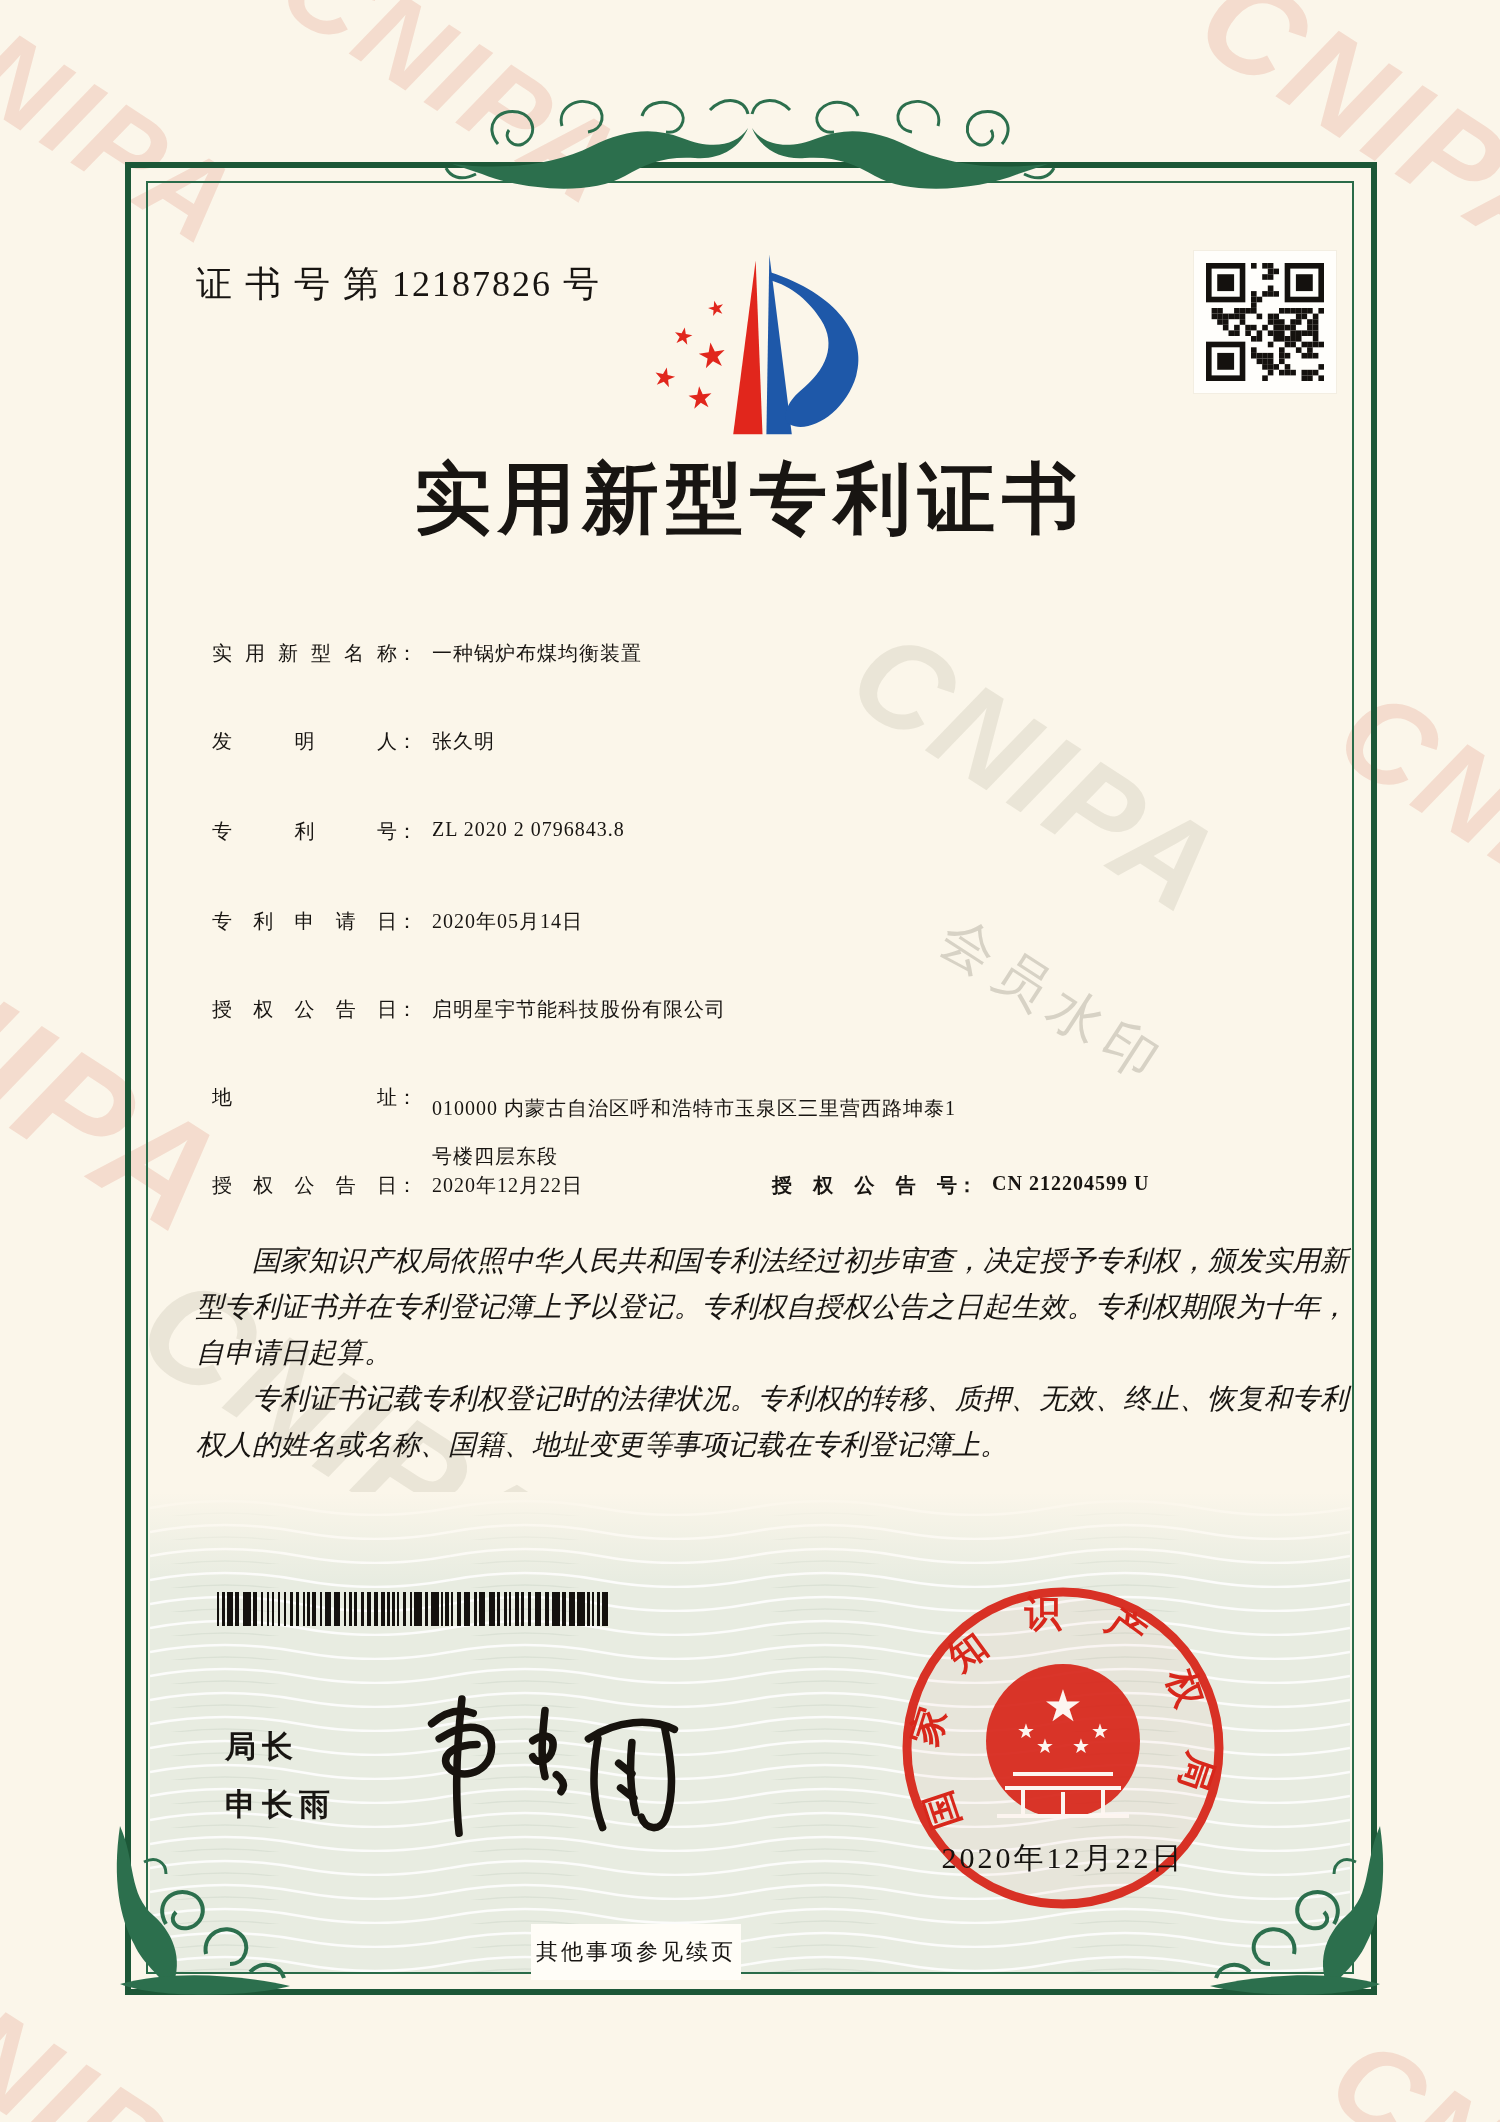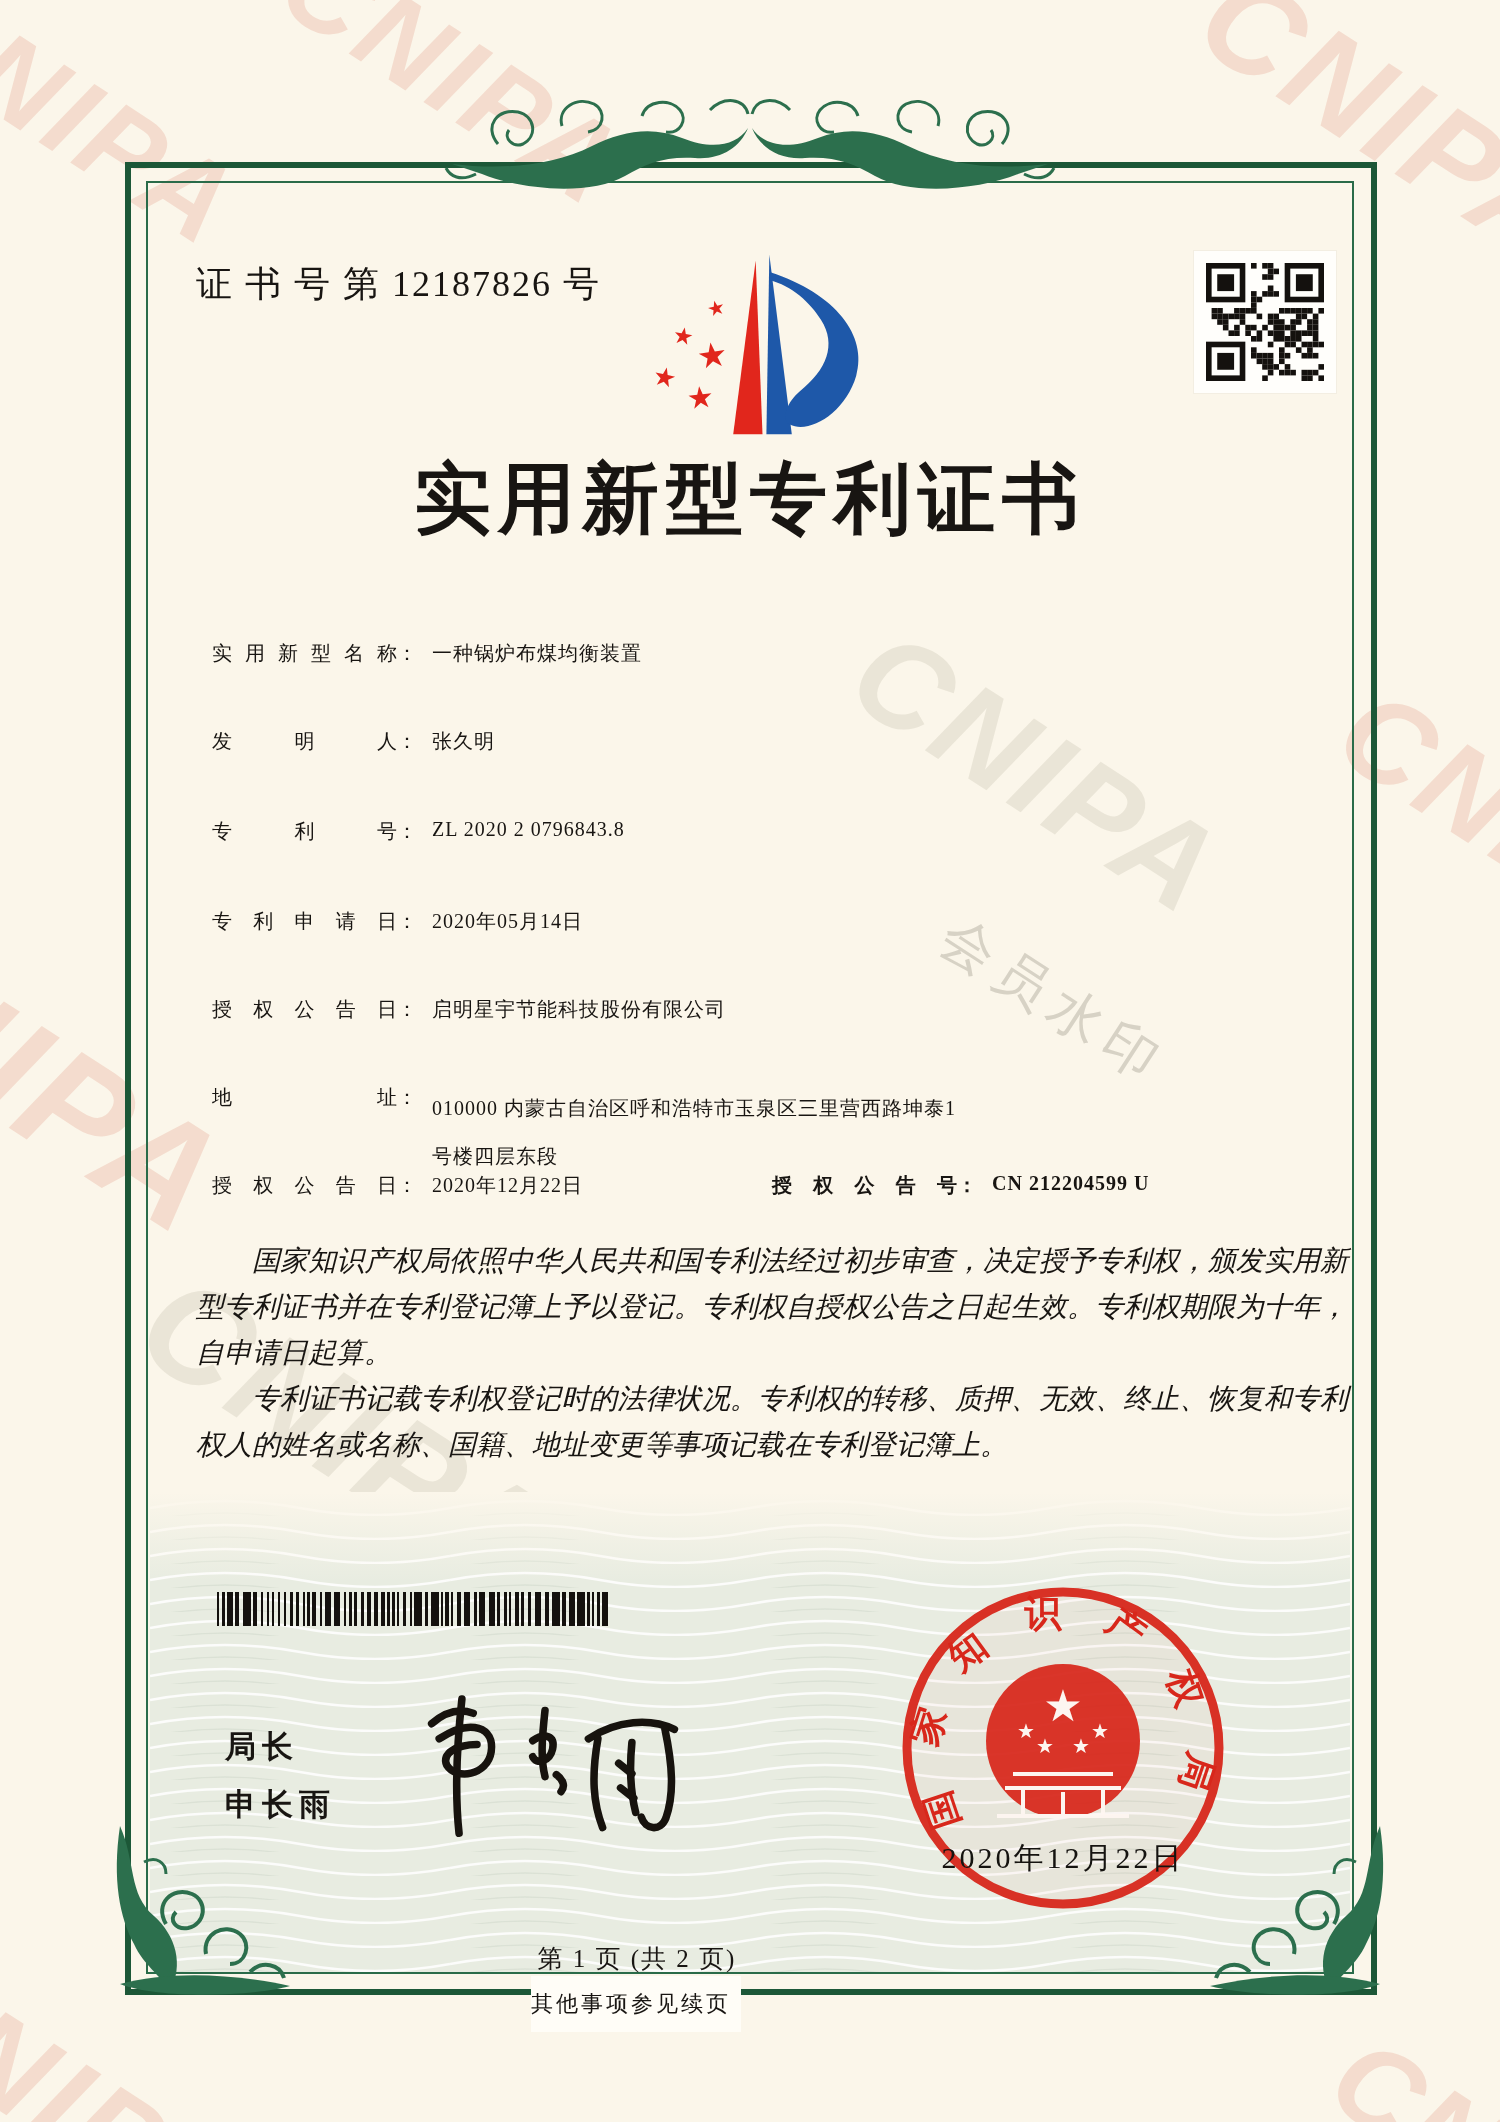--- a/index.html
+++ b/index.html
@@ -56,22 +56,22 @@
   
   .barcode{position:absolute;left:215px;top:1592px;width:396px;height:34px;z-index:3;}
   .signer{position:absolute;left:225px;font-size:31px;z-index:3;
       font-family:"Liberation Sans","DejaVu Sans",sans-serif;font-weight:600;letter-spacing:6px;}
   .signature{position:absolute;left:400px;top:1684px;z-index:3;}
   .seal{position:absolute;left:893px;top:1578px;width:340px;height:340px;z-index:4;}
   .seal-date{position:absolute;left:893px;top:1838px;width:340px;text-align:center;
       font-size:30px;letter-spacing:3px;color:#151310;z-index:5;}
   .page-info{position:absolute;left:437px;top:1942px;width:400px;text-align:center;
       font-size:25px;letter-spacing:2px;z-index:3;}
-  .footer-box{position:absolute;left:531px;top:1976px;width:210px;height:56px;
-      background:#fffdf7;z-index:3;display:flex;align-items:center;justify-content:flex-start;}
+  .footer-box{position:absolute;left:531px;top:1924px;width:210px;height:56px;
+      background:#fffdf7;z-index:3;display:flex;align-items:center;justify-content:center;}
   .footer-note{font-size:22px;letter-spacing:3px;}
 </style>
 </head>
 <body>
 
 <div class="page">
 
   <div class="wm wm-pink" style="left:-55px;top:-45px;font-size:115px;">CNIPA</div>
   <div class="wm wm-pink" style="left:330px;top:-85px;font-size:115px;">CNIPA</div>
   <div class="wm wm-pink" style="left:1255px;top:-60px;font-size:130px;">CNIPA</div>

